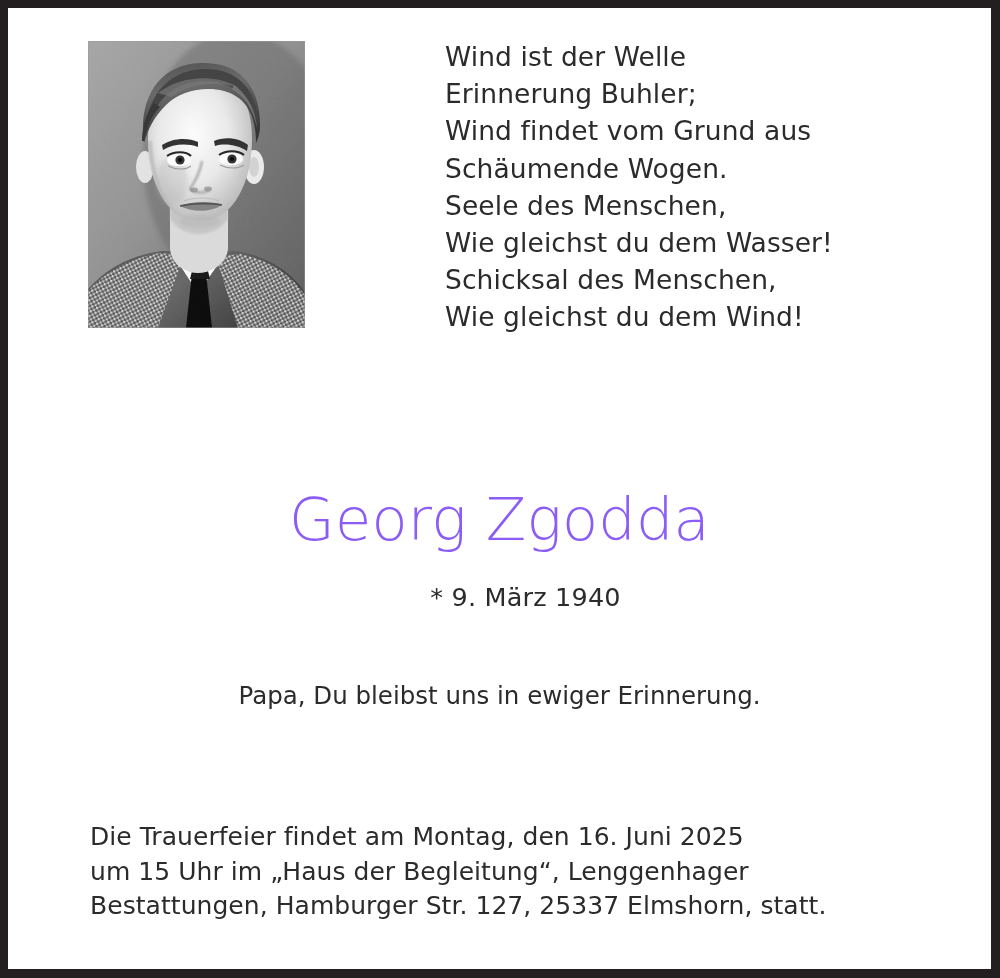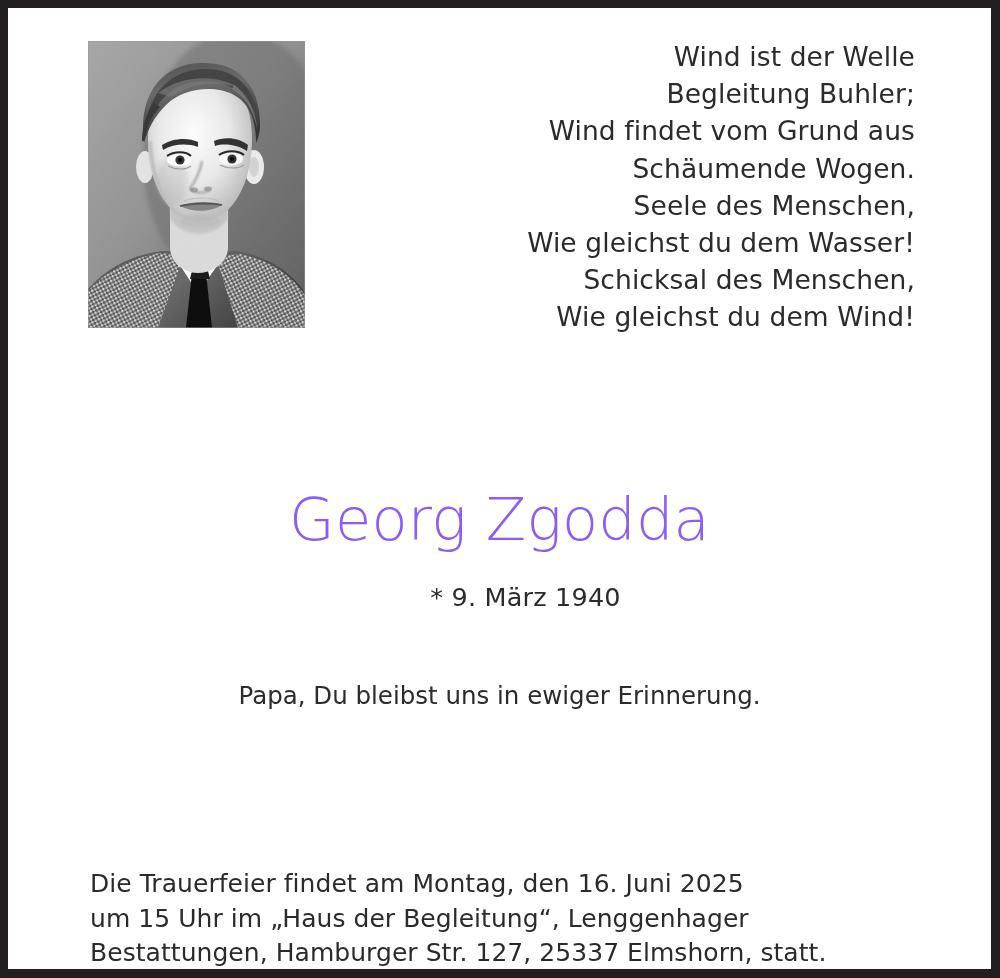--- a/index.html
+++ b/index.html
@@ -49,21 +49,20 @@
     height: 287px;
     filter: grayscale(100%) contrast(112%);
   }
 
   
   #poem {
     position: absolute;
     right: 76px;
     top: 30px;
     width: 470px;
-    text-align: right;
     color: #2b2b2b;
     font-size: 26.5px;
     line-height: 37.2px;
     letter-spacing: 0.1px;
     font-weight: 400;
   }
   #poem .ln { display: block; white-space: nowrap; }
 
   
   .centerblock {
@@ -106,21 +105,21 @@
     font-size: 24.5px;
     line-height: 34.5px;
     font-weight: 400;
   }
   #passing .ln { display: block; }
 
   
   #service-details {
     position: absolute;
     left: 82px;
-    top: 859px;
+    top: 812px;
     width: 830px;
     text-align: left;
     color: #2b2b2b;
     font-size: 25px;
     line-height: 34.5px;
     font-weight: 400;
     letter-spacing: 0.05px;
   }
   #service-details .ln { display: block; white-space: nowrap; }
 </style>
@@ -233,21 +232,21 @@
 
         <ellipse cx="112" cy="180" rx="20" ry="7" fill="#b4afa5" opacity="0.45" filter="url(#soft)"></ellipse>
 
         <rect width="217" height="287" filter="url(#grain)" opacity="0.55"></rect>
         <rect width="217" height="287" fill="none" stroke="#9a968f" stroke-width="2" opacity="0.5"></rect>
       </svg>
     </div>
 
     <div id="poem">
       <span class="ln">Wind ist der Welle</span>
-      <span class="ln">Begleitung Buhler;</span>
+      <span class="ln">Erinnerung Buhler;</span>
       <span class="ln">Wind findet vom Grund aus</span>
       <span class="ln">Schäumende Wogen.</span>
       <span class="ln">Seele des Menschen,</span>
       <span class="ln">Wie gleichst du dem Wasser!</span>
       <span class="ln">Schicksal des Menschen,</span>
       <span class="ln">Wie gleichst du dem Wind!</span>
     </div>
 
 
     <div id="deceased-name" class="centerblock">Georg Zgodda</div>

